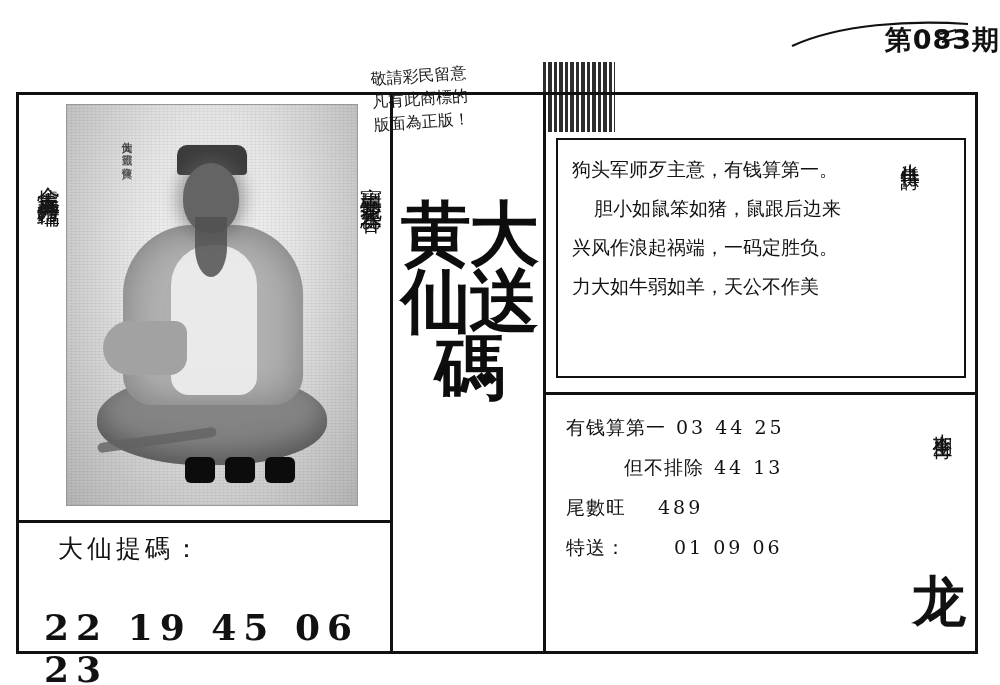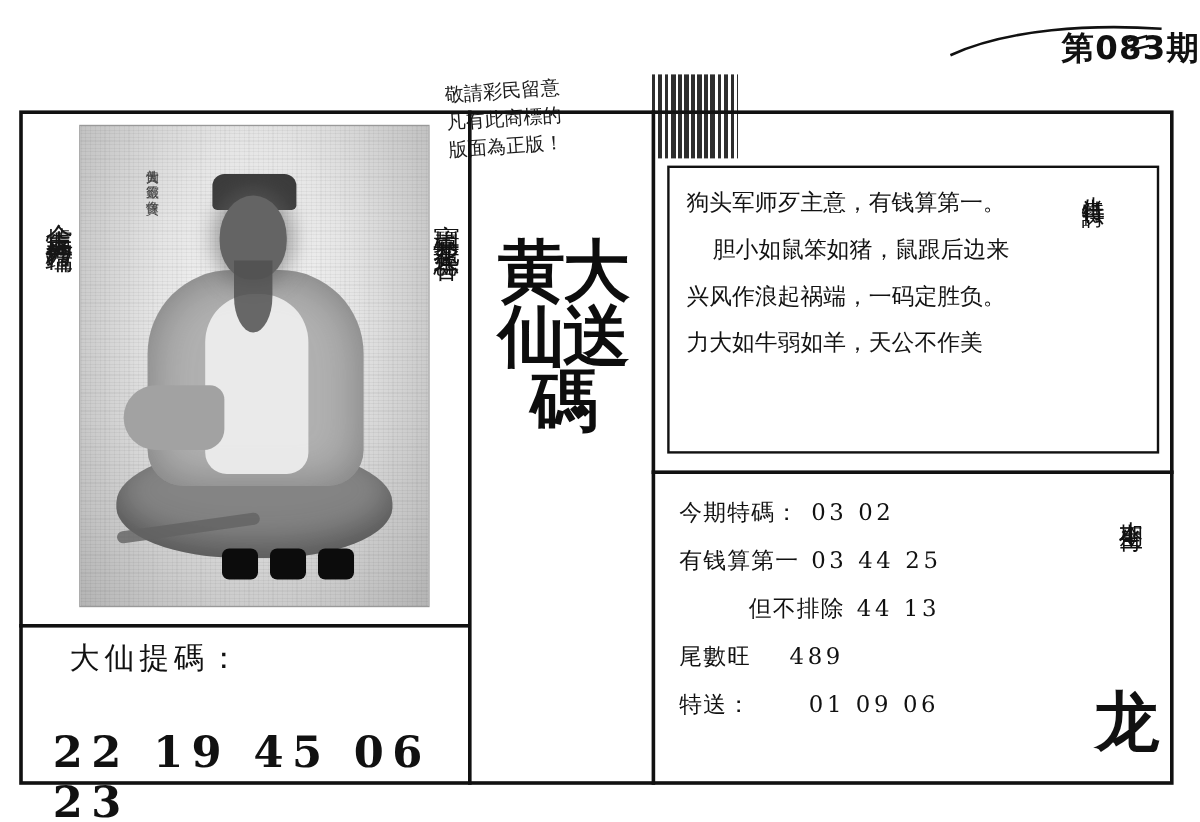--- a/index.html
+++ b/index.html
@@ -208,21 +208,21 @@
     font-family: "DejaVu Serif", serif;
     margin-top: 20px;
   }
 
   
   .brand {
     position: absolute;
     left: 400px; top: 200px;
     width: 138px;
     text-align: center;
-    font-size: 56px;
+    font-size: 70px;
     line-height: 0.96;
     font-weight: bold;
     font-family: "DejaVu Serif", serif;
     color: #0d0d0d;
     letter-spacing: -2px;
   }
 
   
   .handnote {
     position: absolute;
@@ -371,24 +371,20 @@
     <div class="line">狗头军师歹主意，有钱算第一。</div>
     <div class="line indent">胆小如鼠笨如猪，鼠跟后边来</div>
     <div class="line">兴风作浪起祸端，一码定胜负。</div>
     <div class="line">力大如牛弱如羊，天公不作美</div>
   </div>
 
   <div class="vert-right-label">生肖特供詩</div>
 
   <div class="stats">
     <div class="stat-row">
-      <span class="stat-label">今期特碼：</span>
-      <span class="stat-value">03  02</span>
-    </div>
-    <div class="stat-row">
       <span class="stat-label">有钱算第一</span>
       <span class="stat-value">03  44  25</span>
     </div>
     <div class="stat-row indent-1">
       <span class="stat-label">但不排除</span>
       <span class="stat-value">44  13</span>
     </div>
     <div class="stat-row wide">
       <span class="stat-label">尾數旺</span>
       <span class="stat-value">489</span>

